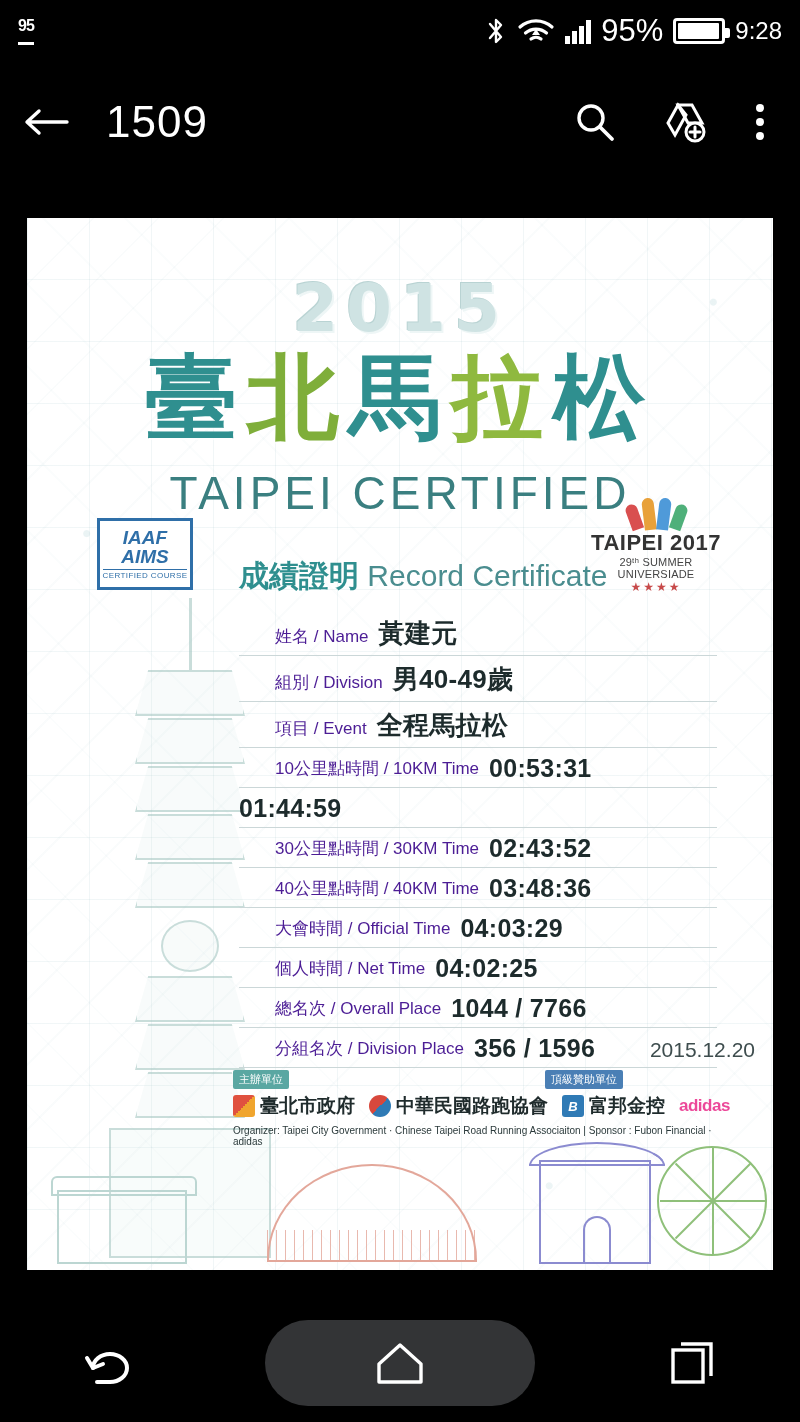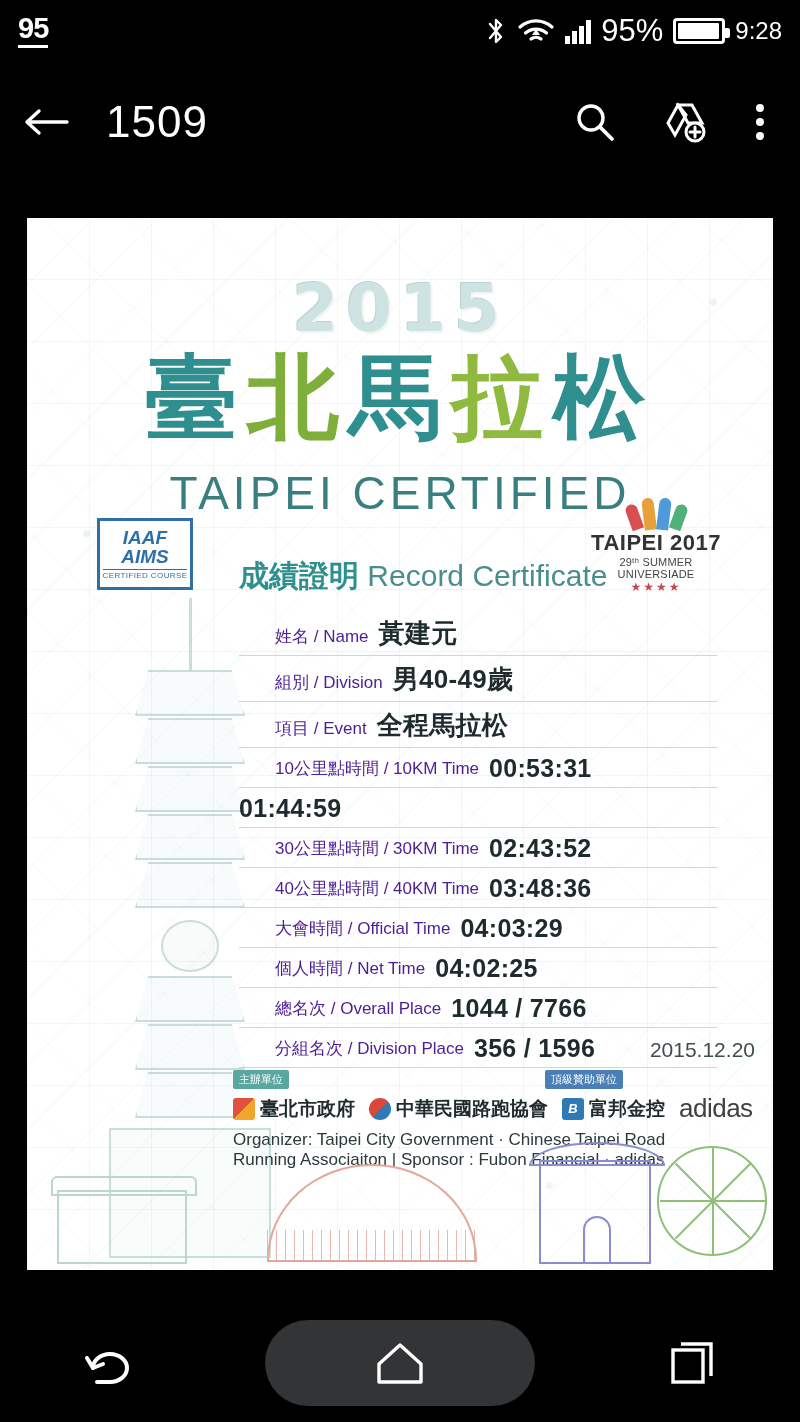--- a/index.html
+++ b/index.html
@@ -15,22 +15,22 @@
   .statusbar {
     position: absolute; top: 0; left: 0; width: 800px; height: 62px;
     display: flex; align-items: center; color: #fff;
   }
   .statusbar .left { display: flex; align-items: center; padding-left: 18px; }
   .statusbar .right {
     margin-left: auto; display: flex; align-items: center; gap: 10px;
     padding-right: 18px;
   }
   .sb-badge {
-    font-size: 29px; font-weight: bold; line-height: 1;
-    border-bottom: 3px solid #fff; padding-bottom: 2px; letter-spacing: -1px;
+    font-size: 16px; font-weight: bold; line-height: 1;
+    border-bottom: 3px solid #fff; padding-bottom: 8px; letter-spacing: -1px;
   }
   .sb-pct { font-size: 31px; font-weight: 500; letter-spacing: 0px; }
   .sb-clock { font-size: 24px; font-weight: 500; letter-spacing: 0px; }
   .icn { display: inline-flex; align-items: flex-end; }
 
   
   .battery { position: relative; width: 52px; height: 26px; border: 3px solid #fff; border-radius: 4px; }
   .battery::after { content: ""; position: absolute; right: -8px; top: 7px; width: 5px; height: 10px; background: #fff; border-radius: 0 2px 2px 0; }
   .battery .fill { position: absolute; left: 2px; top: 2px; bottom: 2px; width: 88%; background: #fff; border-radius: 1px; }
 
@@ -184,22 +184,22 @@
   .sponsors { position: absolute; left: 206px; top: 852px; width: 494px; }
   .sp-tags { display:flex; align-items:center; gap: 8px; }
   .sp-tag { font-size: 11px; color:#fff; background:#5aa7a2; padding:2px 6px; border-radius:2px; }
   .sp-tag.alt { background:#4a7fb5; }
   .sp-row { display:flex; align-items:center; gap:14px; margin-top:4px; flex-wrap:nowrap;}
   .sp-item { display:flex; align-items:center; gap:5px; font-size:19px; font-weight:bold; color:#1f2b2c; white-space:nowrap;}
   .sp-mark { width:22px; height:22px; border-radius:3px; display:inline-block;}
   .m-taipei { background: linear-gradient(135deg,#e0513f 50%,#f0a52e 50%); }
   .m-road { background: linear-gradient(135deg,#d8483c 50%,#2f7ab5 50%); border-radius:50%;}
   .m-fubon { background:#2f7ab5; color:#fff; font-size:13px; display:flex;align-items:center;justify-content:center;}
-  .adidas { font-size:26px; font-weight:normal; color:#404040; letter-spacing:-.5px;}
-  .sp-credit { font-size: 17px; color:#2b3a3b; margin-top: 6px; letter-spacing:0; }
+  .adidas { font-size:17px; font-weight:bold; color:#ec4899; letter-spacing:-.5px;}
+  .sp-credit { font-size: 10px; color:#2b3a3b; margin-top: 6px; letter-spacing:0; }
 
   
   .navbar {
     position: absolute; bottom: 0; left: 0; width: 800px; height: 118px;
     display: flex; align-items: center; justify-content: space-around;
     background: #000;
   }
   .nav-home-pill {
     width: 270px; height: 86px; border-radius: 43px; background: #333436;
     display:flex; align-items:center; justify-content:center;

